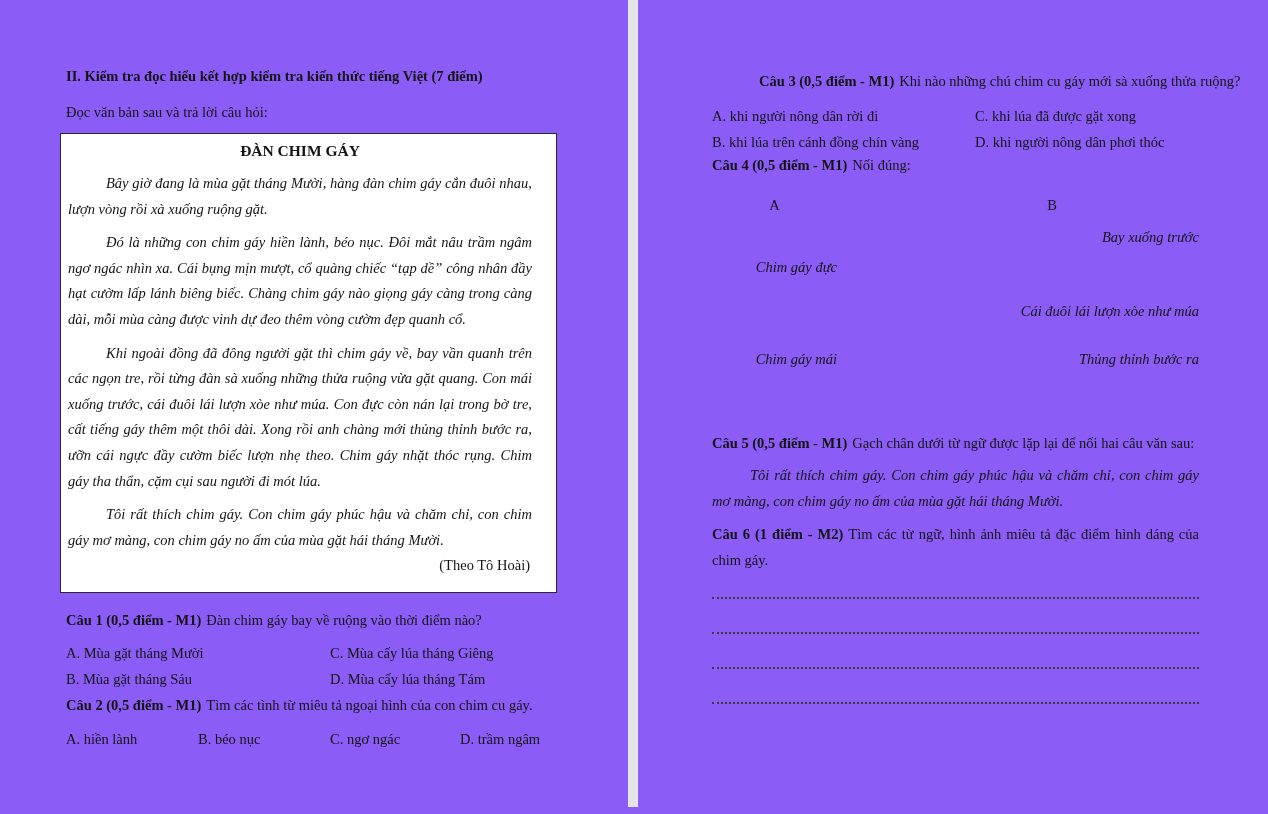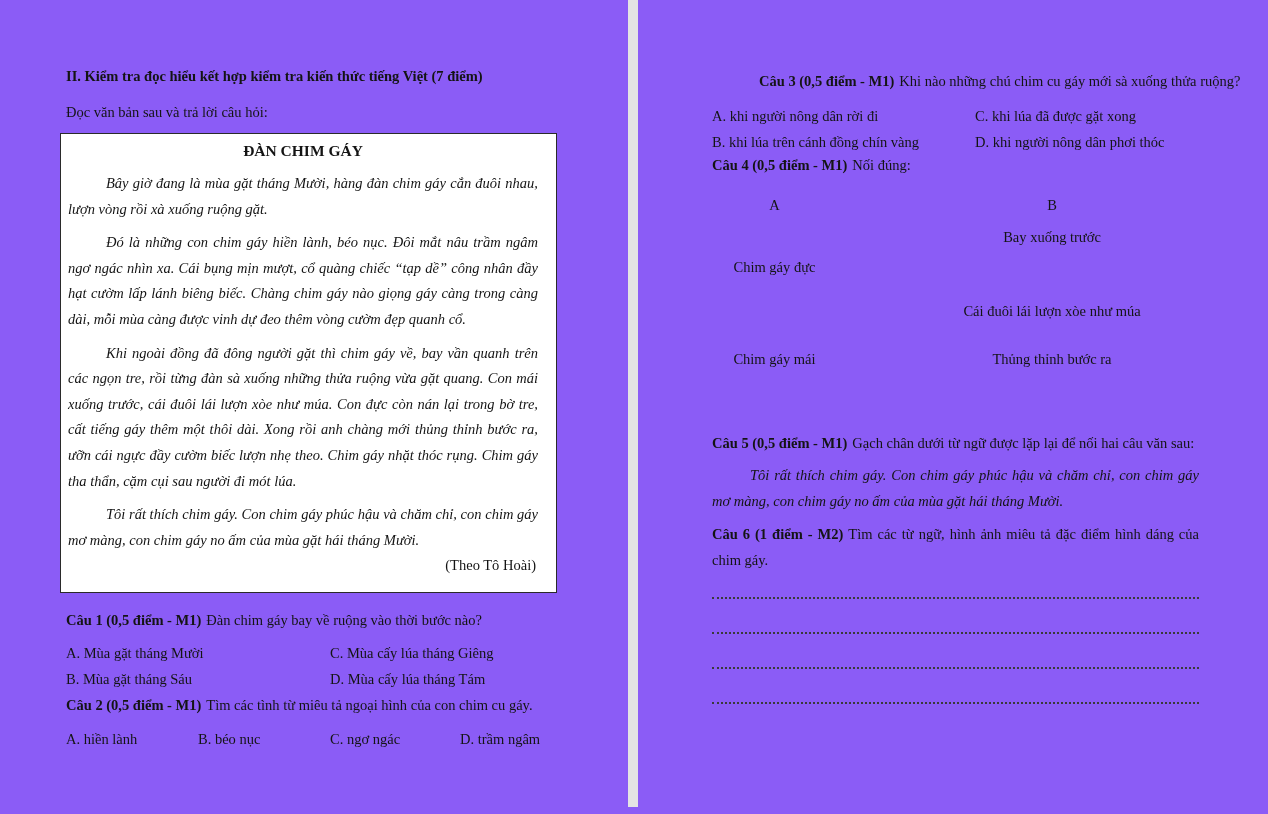--- a/index.html
+++ b/index.html
@@ -26,21 +26,21 @@
   .wrapblock { line-height: 26px; text-align: justify; }
 
   
   .section-title { top: 68px; left: 6px; font-weight: bold; white-space: nowrap; }
   .instruction   { top: 104px; left: 6px; white-space: nowrap; }
 
   .reading-box {
     top: 133px; left: 0; width: 497px;
     border: 1px solid #2a2a2a;
     box-sizing: border-box;
-    padding: 5px 18px 14px 7px;
+    padding: 5px 24px 14px 7px;
     background: #fff;
   }
   .reading-box .box-title {
     text-align: center; font-weight: bold; font-size: 15.5px; line-height: 24px;
   }
   .reading-box p {
     margin: 8px 0 0 0;
     font-style: italic;
     text-align: justify;
     text-indent: 38px;
@@ -54,21 +54,21 @@
   .q2-options { top: 726px; left: 6px; width: 492px; display: grid; grid-template-columns: 132px 132px 130px 1fr; line-height: 26px; }
 
   
   .q3-line { top: 68px; left: 0; margin-left: 47px; }
   .q3-options { top: 103px; left: 0; width: 487px; display: grid; grid-template-columns: 263px 1fr; line-height: 26px; }
   .q4-line { top: 152px; left: 0; text-align: center; }
 
   .match-block { top: 188px; left: 0; width: 487px; height: 225px; }
   .match-col-a-header { top: 5px;  left: 0;    width: 125px; text-align: center; line-height: 24px; }
   .match-col-b-header { top: 5px;  left: 193px; width: 294px; text-align: center; line-height: 24px; }
-  .match-item { text-align: center; line-height: 23px; }
+  .match-item { font-style: italic; text-align: right; line-height: 23px; }
   .mb-0 { top: 38px;  left: 193px; width: 294px; }
   .ma-0 { top: 68px;  left: 0;     width: 125px; }
   .mb-1 { top: 71px;  left: 193px; width: 294px; }
   .mb-2 { top: 112px; left: 193px; width: 294px; }
   .ma-1 { top: 160px; left: 0;     width: 125px; }
   .mb-3 { top: 160px; left: 193px; width: 294px; }
   .mb-4 { top: 194px; left: 193px; width: 294px; }
 
   .q5-line { top: 430px; left: 0; }
   .q5-passage {
@@ -99,21 +99,21 @@
     <div class="abs reading-box">
       <div class="box-title">ĐÀN CHIM GÁY</div>
       <p>Bây giờ đang là mùa gặt tháng Mười, hàng đàn chim gáy cắn đuôi nhau, lượn vòng rồi xà xuống ruộng gặt.</p>
       <p>Đó là những con chim gáy hiền lành, béo nục. Đôi mắt nâu trầm ngâm ngơ ngác nhìn xa. Cái bụng mịn mượt, cổ quàng chiếc “tạp dề” công nhân đầy hạt cườm lấp lánh biêng biếc. Chàng chim gáy nào giọng gáy càng trong càng dài, mỗi mùa càng được vinh dự đeo thêm vòng cườm đẹp quanh cổ.</p>
       <p>Khi ngoài đồng đã đông người gặt thì chim gáy về, bay vần quanh trên các ngọn tre, rồi từng đàn sà xuống những thửa ruộng vừa gặt quang. Con mái xuống trước, cái đuôi lái lượn xòe như múa. Con đực còn nán lại trong bờ tre, cất tiếng gáy thêm một thôi dài. Xong rồi anh chàng mới thủng thỉnh bước ra, ưỡn cái ngực đầy cườm biếc lượn nhẹ theo. Chim gáy nhặt thóc rụng. Chim gáy tha thẩn, cặm cụi sau người đi mót lúa.</p>
       <p>Tôi rất thích chim gáy. Con chim gáy phúc hậu và chăm chỉ, con chim gáy mơ màng, con chim gáy no ấm của mùa gặt hái tháng Mười.</p>
       <div class="attribution">(Theo Tô Hoài)</div>
     </div>
 
     <div class="abs qline q1-line">
-      <span class="qlabel">Câu 1 (0,5 điểm - M1)</span><span>Đàn chim gáy bay về ruộng vào thời bước nào?</span>
+      <span class="qlabel">Câu 1 (0,5 điểm - M1)</span><span>Đàn chim gáy bay về ruộng vào thời điểm nào?</span>
     </div>
     <div class="abs q1-options">
       <span>A. Mùa gặt tháng Mười</span>
       <span>C. Mùa cấy lúa tháng Giêng</span>
       <span>B. Mùa gặt tháng Sáu</span>
       <span>D. Mùa cấy lúa tháng Tám</span>
     </div>
 
     <div class="abs qline q2-line">
       <span class="qlabel">Câu 2 (0,5 điểm - M1)</span><span>Tìm các tình từ miêu tả ngoại hình của con chim cu gáy.</span>

